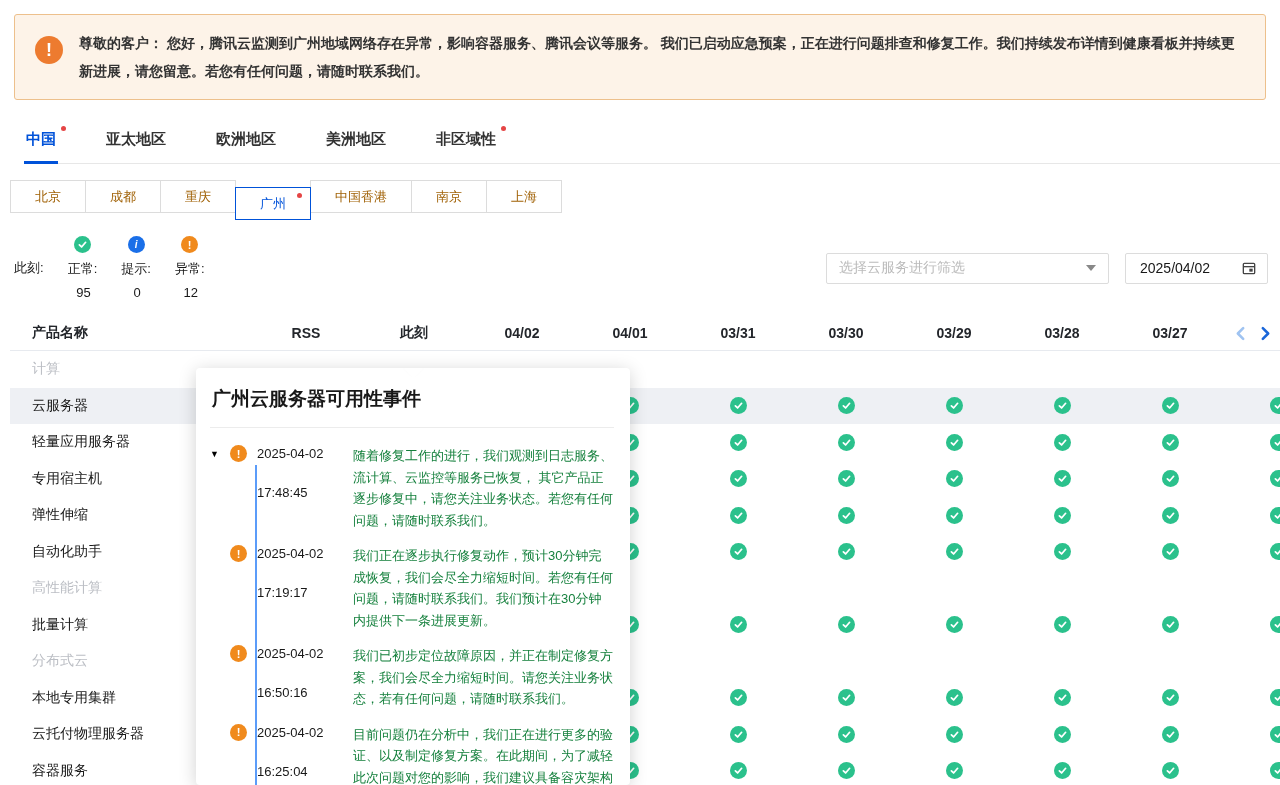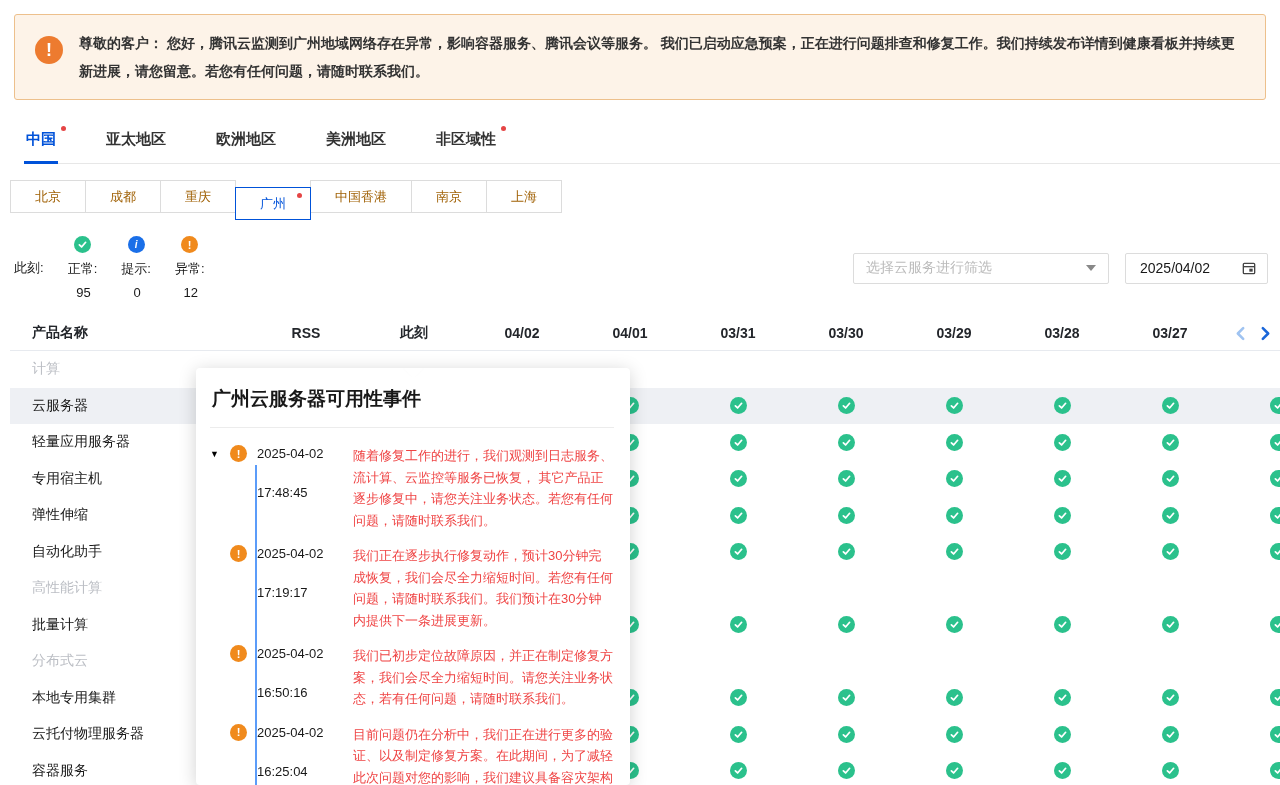--- a/index.html
+++ b/index.html
@@ -28,21 +28,21 @@
   .city-tab:first-child { margin-left:0; }
   .city-tab.active { border-color:#0052D9; color:#0052D9; z-index:2;margin-top:7px; }
   .city-tab .red-dot { top:5px; right:8px; }
 
   
   .status-row { display:flex; align-items:center; justify-content:space-between; margin:16px 12px 0 14px; }
   .status-left { display:flex; align-items:center; gap:24px; font-size:13px; color:#181818; }
   .status-item { display:flex; align-items:center; gap:7px;flex-direction:column; }
   .status-item .num { margin-left:2px; }
   .status-right { display:flex; align-items:center; gap:16px; }
-  .select-box { width:256px; height:31px; border:1px solid #DCDCDC; border-radius:2px;
+  .select-box { width:283px; height:31px; border:1px solid #DCDCDC; border-radius:2px;
     display:flex; align-items:center; justify-content:space-between; padding:0 12px; cursor:pointer; background:#fff; }
   .select-placeholder { font-size:14px; color:#BBB; }
   .caret-down { width:0; height:0; border-left:5px solid transparent; border-right:5px solid transparent;
     border-top:6px solid #888; }
   .date-box { width:143px; height:31px; border:1px solid #DCDCDC; border-radius:2px;
     display:flex; align-items:center; justify-content:space-between; padding:0 10px 0 14px; cursor:pointer; background:#fff; }
   .date-value { font-size:14px; color:#181818; }
 
   
   .ic { width:17px; height:17px; border-radius:50%; display:inline-flex; align-items:center;
@@ -73,21 +73,21 @@
   .popup-title { font-size:19px; font-weight:700; color:#181818; padding-left:2px; }
   .popup-divider { height:1px; background:#ECECEC; margin:15px 0 17px 0; }
   .timeline { position:relative; padding-bottom:30px; }
   .timeline-line { position:absolute; left:45px; top:20px; bottom:0; width:2px; background:#5B9CF9; }
   .event { display:flex; align-items:flex-start; margin-bottom:14px; position:relative; }
   .ev-caret { flex:0 0 20px; font-size:9px; color:#000; padding-top:4px; cursor:pointer; }
   .ev-marker { margin-top:0; z-index:2; }
   .ev-dt { flex:0 0 96px; margin-left:10px; font-size:13px; color:#181818; }
   .ev-date { line-height:17px; }
   .ev-time { margin-top:22px; line-height:17px; }
-  .ev-text { flex:1; font-size:13px; color:#ef4444; line-height:21.5px; }
+  .ev-text { flex:1; font-size:13px; color:#15803d; line-height:21.5px; }
 </style>
 </head>
 <body>
 
 <div class="banner">
   <div class="banner-icon">!</div>
   <div class="banner-text">尊敬的客户： 您好，腾讯云监测到广州地域网络存在异常，影响容器服务、腾讯会议等服务。 我们已启动应急预案，正在进行问题排查和修复工作。我们持续发布详情到健康看板并持续更新进展，请您留意。若您有任何问题，请随时联系我们。</div>
 </div>
 
 <div class="region-tabs">

